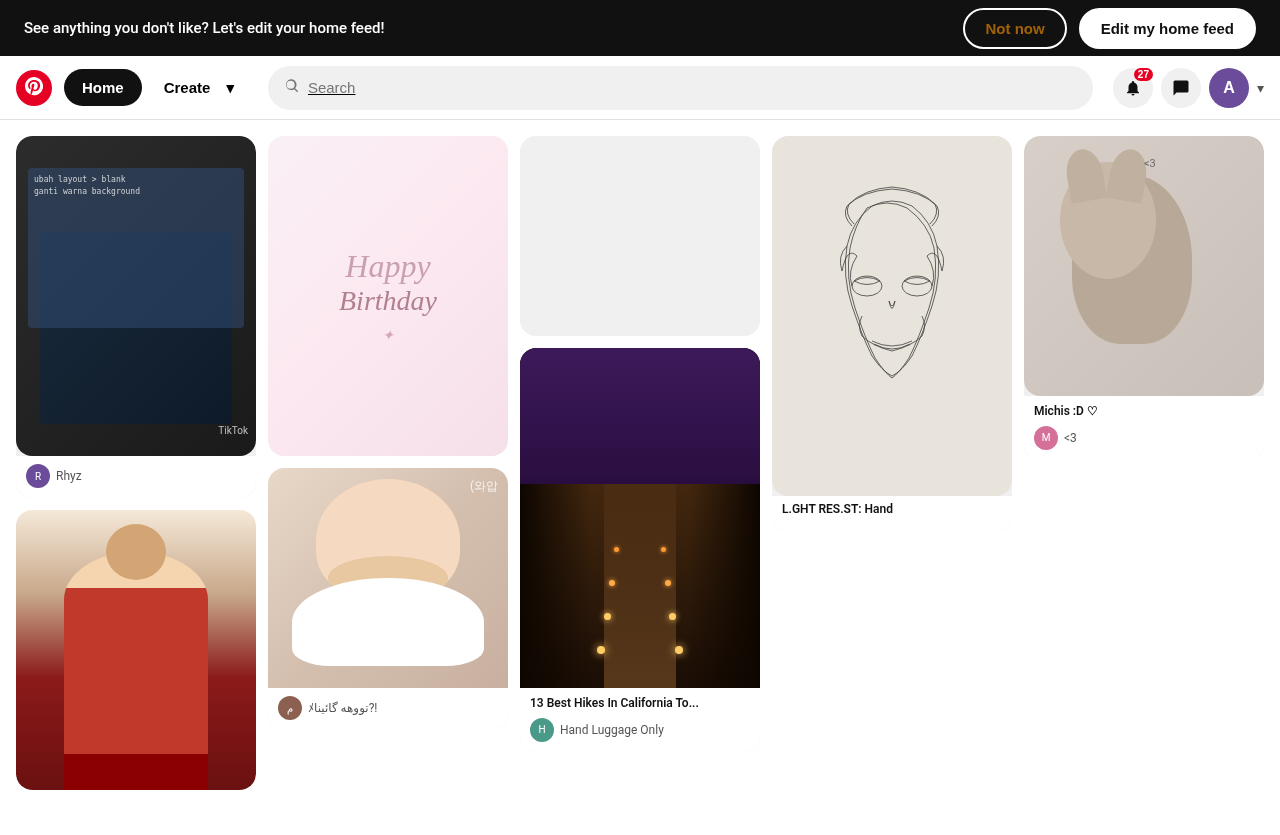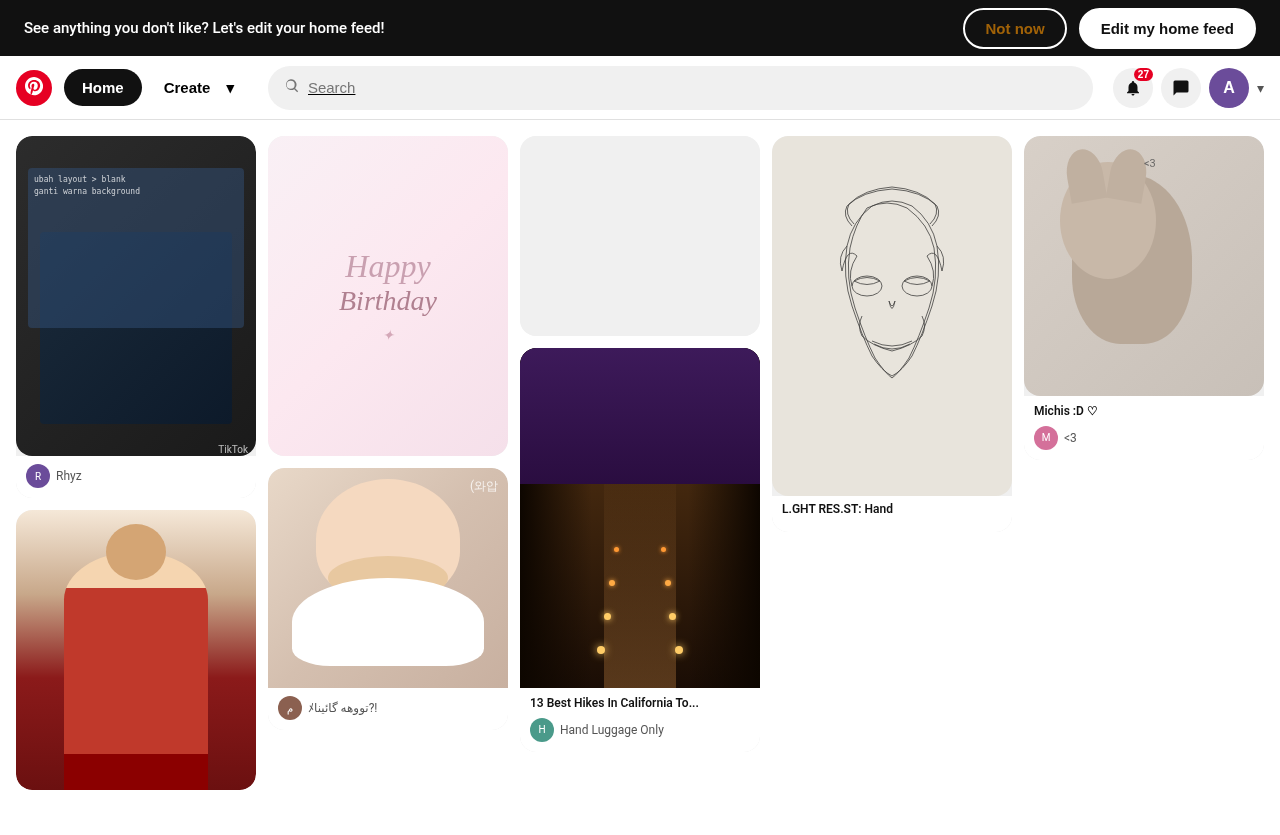--- a/index.html
+++ b/index.html
@@ -224,21 +224,21 @@
       padding: 2px 6px;
       font-size: 11px;
       font-weight: 600;
     }
 
     
     .card-1-img { height: 320px; background: linear-gradient(135deg, #2c2c2c 0%, #1a1a1a 100%); position: relative; border-radius: 16px; }
     .card-3-img { height: 340px; background: linear-gradient(180deg, #2d1a0e 0%, #4a2c10 30%, #1a0d05 100%); position: relative; border-radius: 16px 16px 0 0; }
     .tiktok-badge {
       position: absolute;
-      bottom: 1px;
+      bottom: 20px;
       right: 8px;
       font-size: 10px;
       color: rgba(255,255,255,0.7);
     }
 
     
     .path-lights {
       position: absolute;
       bottom: 0;
       left: 0;

